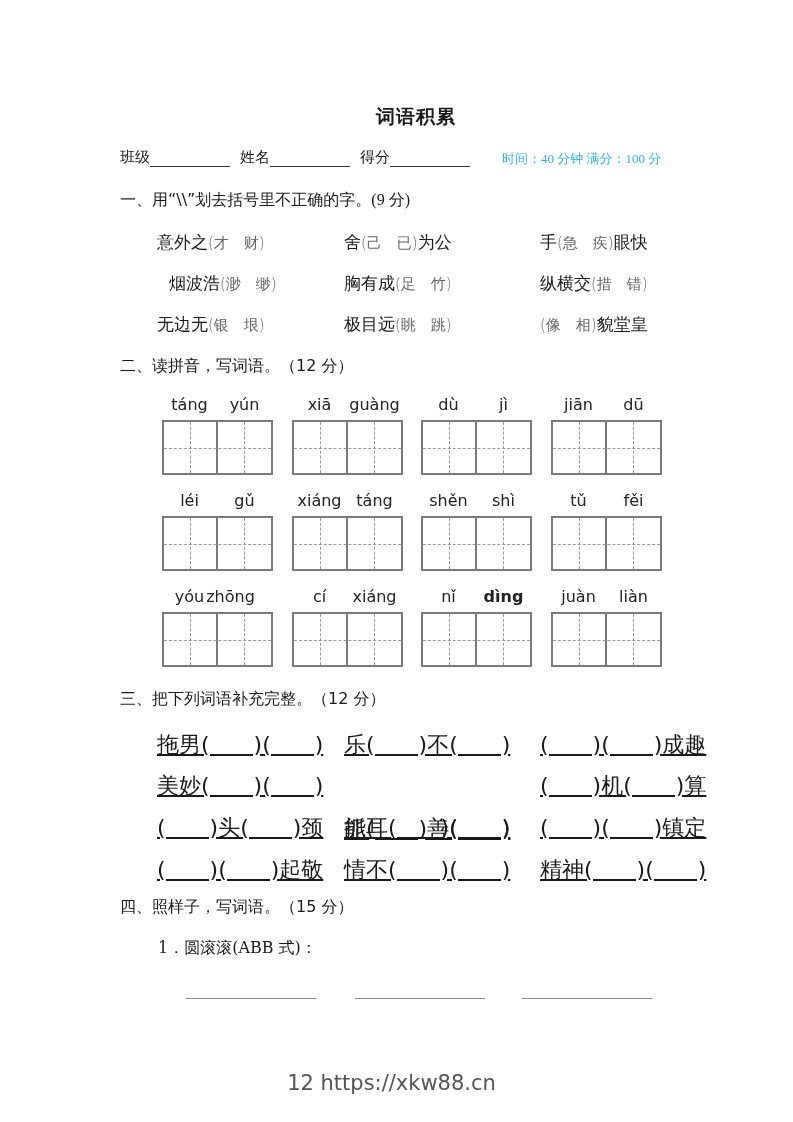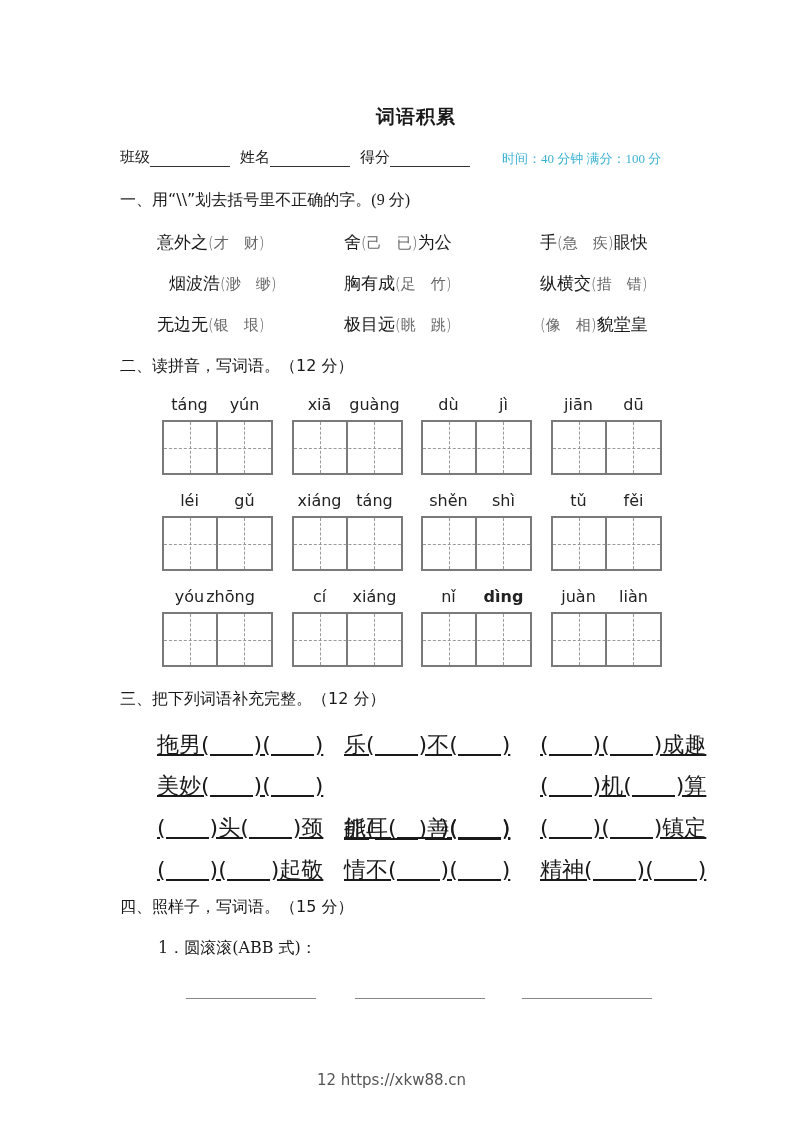--- a/index.html
+++ b/index.html
@@ -17,21 +17,21 @@
   .grid-box { position: absolute; width: 111px; height: 55px; border: 2px solid #7a7a7a; box-sizing: border-box; }
   .grid-box .cell { position: absolute; top: 0; width: 50%; height: 100%; box-sizing: border-box; }
   .grid-box .cell.left { left: 0; border-right: 2px solid #7a7a7a; }
   .grid-box .cell.right { left: 50%; }
   .grid-box .vdash { position: absolute; top: 0; height: 100%; border-left: 1px dashed #999; }
   .grid-box .hdash { position: absolute; left: 0; width: 100%; top: 50%; border-top: 1px dashed #999; }
   .pinyin { position: absolute; font-size: 16px; text-align: center; width: 55px; font-family: "DejaVu Sans", sans-serif; color: #222; }
   .fill-row { font-size: 22px; text-decoration: underline; }
   .sub-item { left: 158px; top: 938px; font-size: 16px; font-family: "DejaVu Serif", serif; }
   .answer-line { position: absolute; top: 998px; width: 130px; border-bottom: 1px solid #888; }
-  .footer { left: 0; width: 783px; top: 1071px; text-align: center; font-size: 15px; color: #555; }
+  .footer { left: 0; width: 783px; top: 1071px; text-align: center; font-size: 21px; color: #555; }
 </style>
 </head>
 <body>
 
 <div class="abs title">词语积累</div>
 
 <div class="abs info" style="left:120px;">
   <span>班级</span><span class="blank-line" style="width:80px;"></span>
 </div>
 <div class="abs info" style="left:240px;">

